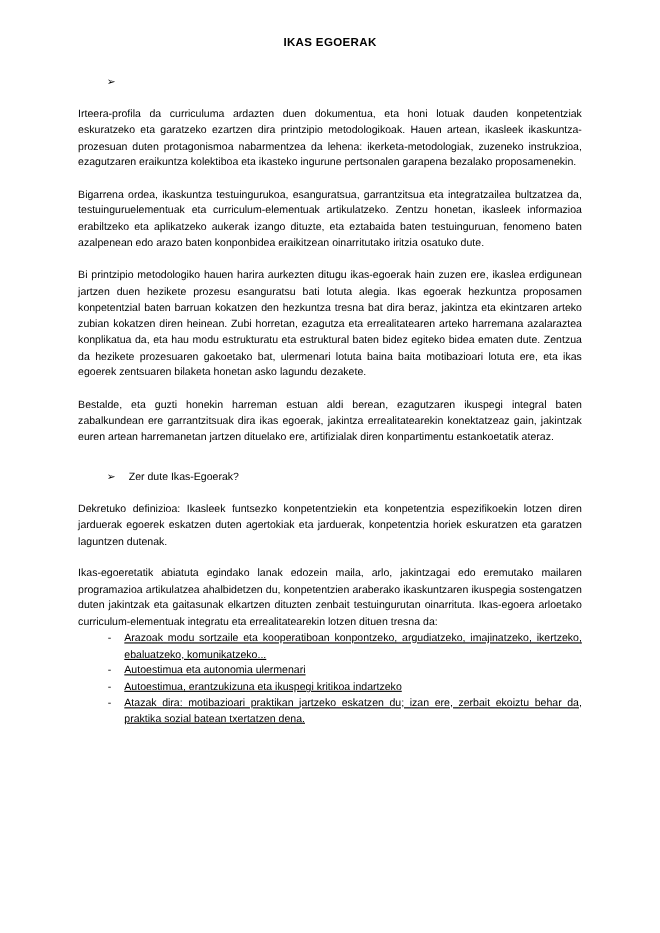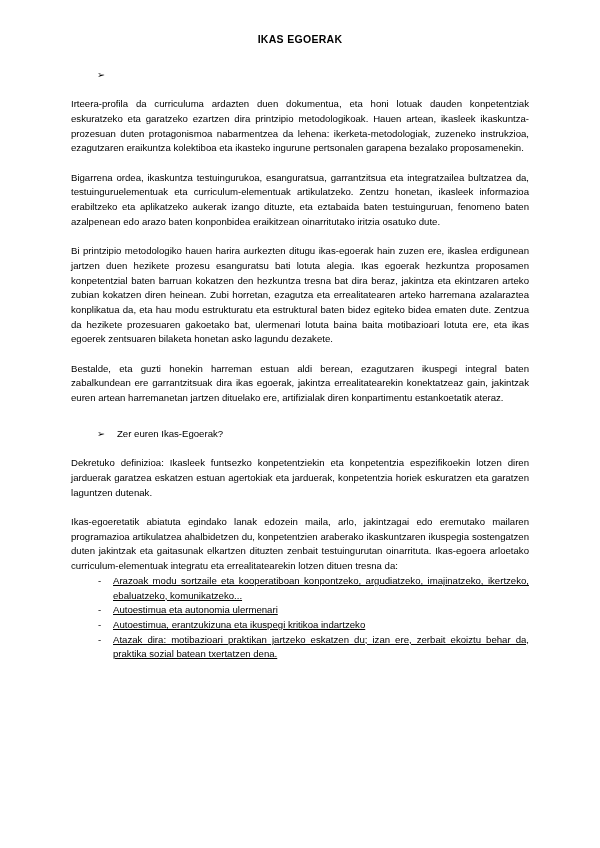--- a/index.html
+++ b/index.html
@@ -101,24 +101,24 @@
       <span class="marker">➢</span>
     </div>
 
     <p class="para">Irteera-profila da curriculuma ardazten duen dokumentua, eta honi lotuak dauden konpetentziak eskuratzeko eta garatzeko ezartzen dira printzipio metodologikoak. Hauen artean, ikasleek ikaskuntza-prozesuan duten protagonismoa nabarmentzea da lehena: ikerketa-metodologiak, zuzeneko instrukzioa, ezagutzaren eraikuntza kolektiboa eta ikasteko ingurune pertsonalen garapena bezalako proposamenekin.</p>
     <p class="para">Bigarrena ordea, ikaskuntza testuingurukoa, esanguratsua, garrantzitsua eta integratzailea bultzatzea da, testuinguruelementuak eta curriculum-elementuak artikulatzeko. Zentzu honetan, ikasleek informazioa erabiltzeko eta aplikatzeko aukerak izango dituzte, eta eztabaida baten testuinguruan, fenomeno baten azalpenean edo arazo baten konponbidea eraikitzean oinarritutako iritzia osatuko dute.</p>
     <p class="para">Bi printzipio metodologiko hauen harira aurkezten ditugu ikas-egoerak hain zuzen ere, ikaslea erdigunean jartzen duen hezikete prozesu esanguratsu bati lotuta alegia. Ikas egoerak hezkuntza proposamen konpetentzial baten barruan kokatzen den hezkuntza tresna bat dira beraz, jakintza eta ekintzaren arteko zubian kokatzen diren heinean. Zubi horretan, ezagutza eta errealitatearen arteko harremana azalaraztea konplikatua da, eta hau modu estrukturatu eta estruktural baten bidez egiteko bidea ematen dute. Zentzua da hezikete prozesuaren gakoetako bat, ulermenari lotuta baina baita motibazioari lotuta ere, eta ikas egoerek zentsuaren bilaketa honetan asko lagundu dezakete.</p>
     <p class="para">Bestalde, eta guzti honekin harreman estuan aldi berean, ezagutzaren ikuspegi integral baten zabalkundean ere garrantzitsuak dira ikas egoerak, jakintza errealitatearekin konektatzeaz gain, jakintzak euren artean harremanetan jartzen dituelako ere, artifizialak diren konpartimentu estankoetatik ateraz.</p>
 
     <div class="section-heading">
       <span class="marker">➢</span>
-      <span class="label">Zer euren Ikas-Egoerak?</span>
+      <span class="label">Zer dute Ikas-Egoerak?</span>
     </div>
 
-    <p class="para">Dekretuko definizioa: Ikasleek funtsezko konpetentziekin eta konpetentzia espezifikoekin lotzen diren jarduerak garatzea eskatzen estuan agertokiak eta jarduerak, konpetentzia horiek eskuratzen eta garatzen laguntzen dutenak.</p>
+    <p class="para">Dekretuko definizioa: Ikasleek funtsezko konpetentziekin eta konpetentzia espezifikoekin lotzen diren jarduerak egoerek eskatzen duten agertokiak eta jarduerak, konpetentzia horiek eskuratzen eta garatzen laguntzen dutenak.</p>
     <p class="para">Ikas-egoeretatik abiatuta egindako lanak edozein maila, arlo, jakintzagai edo eremutako mailaren programazioa artikulatzea ahalbidetzen du, konpetentzien araberako ikaskuntzaren ikuspegia sostengatzen duten jakintzak eta gaitasunak elkartzen dituzten zenbait testuingurutan oinarrituta. Ikas-egoera arloetako curriculum-elementuak integratu eta errealitatearekin lotzen dituen tresna da:</p>
 
     <ul class="dash-list">
       <li>
         <span class="dash">-</span>
         <span class="li-text">Arazoak modu sortzaile eta kooperatiboan konpontzeko, argudiatzeko, imajinatzeko, ikertzeko, ebaluatzeko, komunikatzeko...</span>
       </li>
       <li>
         <span class="dash">-</span>
         <span class="li-text">Autoestimua eta autonomia ulermenari</span>

